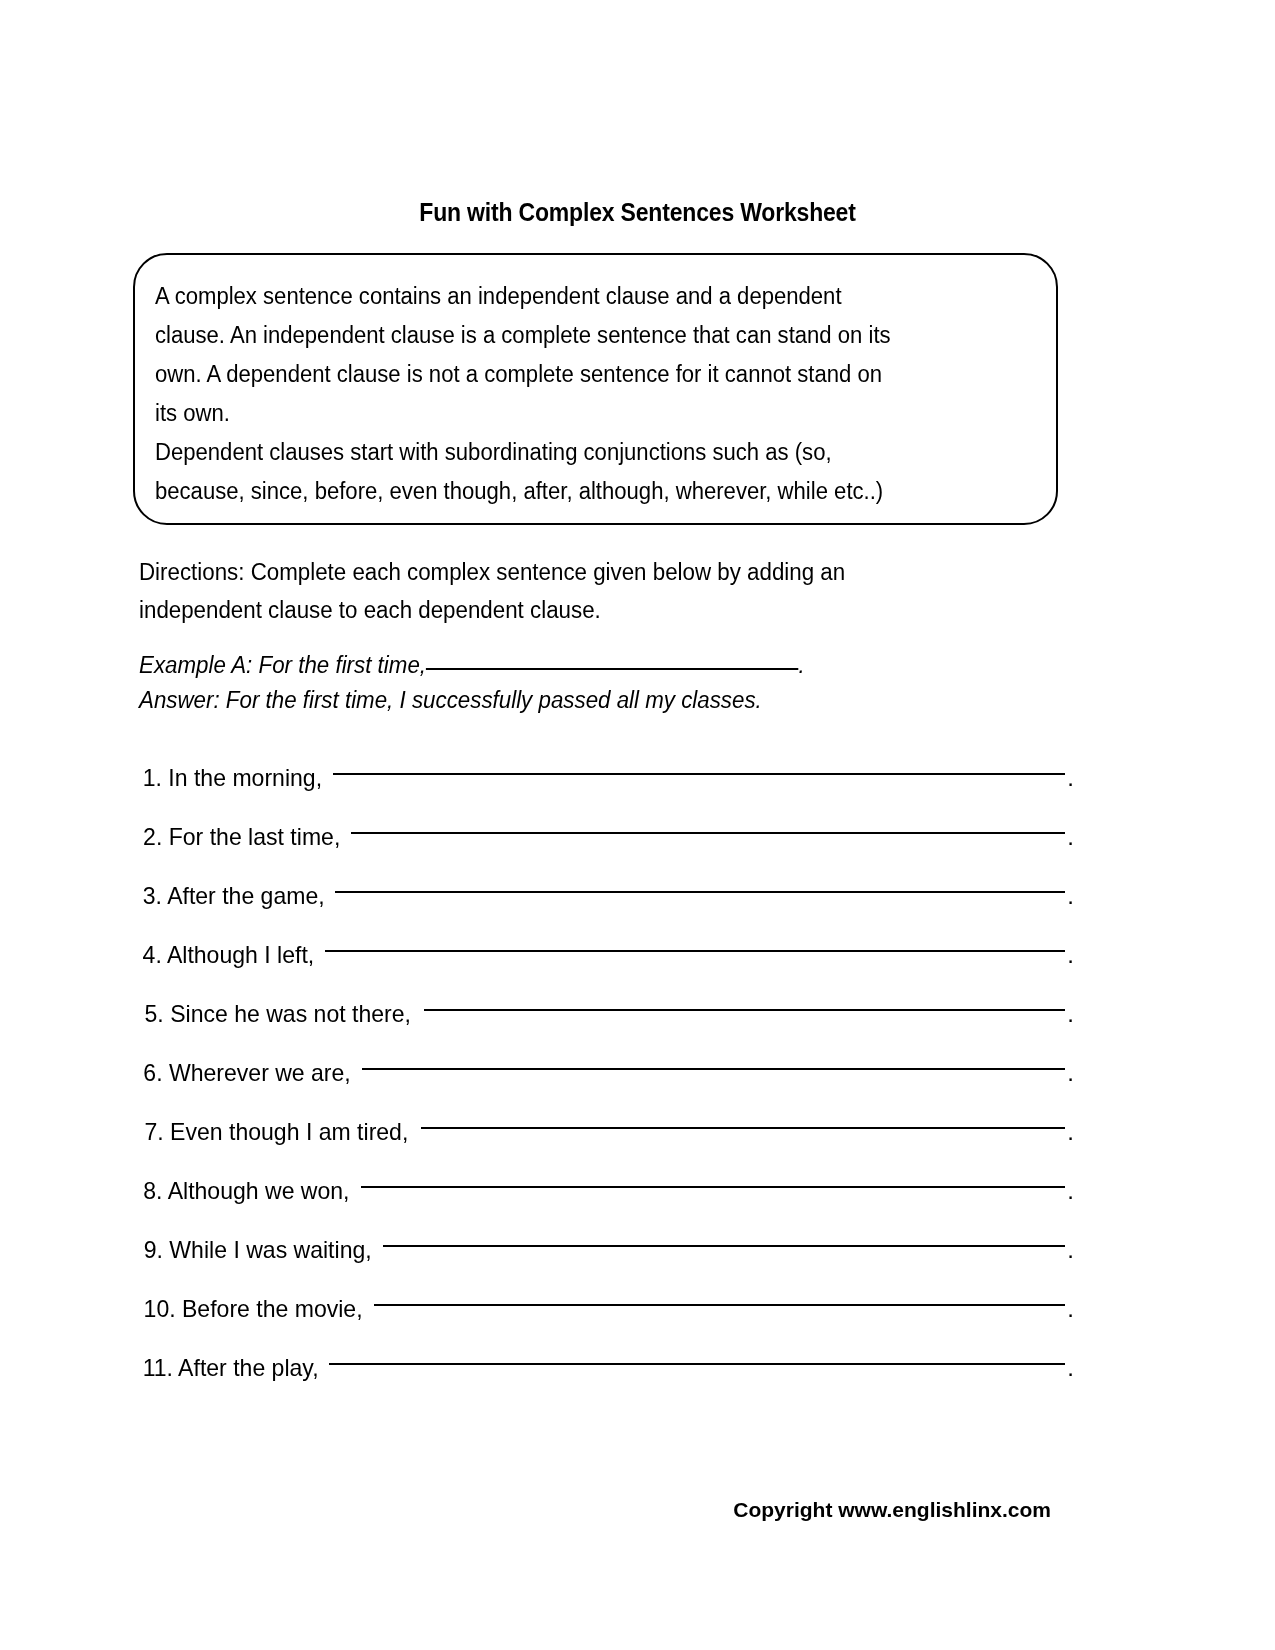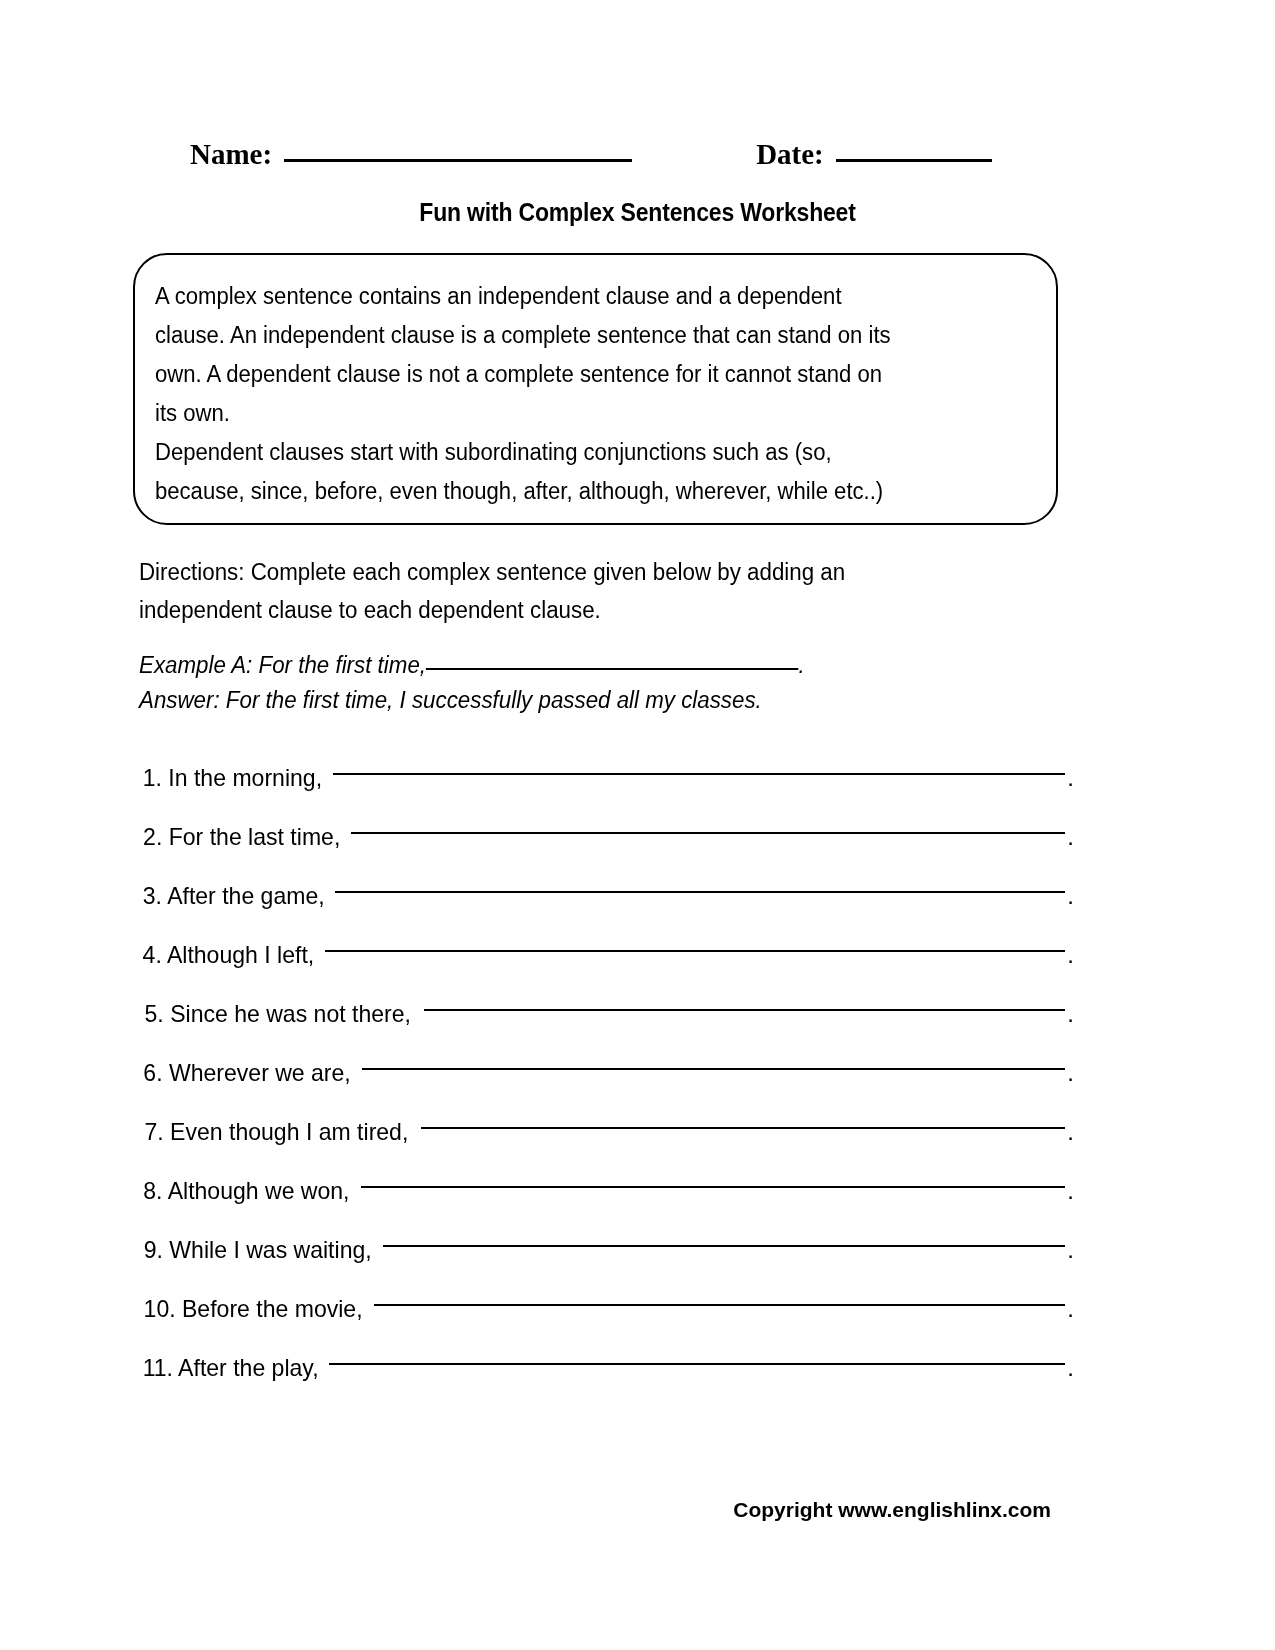--- a/index.html
+++ b/index.html
@@ -178,31 +178,20 @@
     box-sizing: border-box;
     font-size: 21px;
     font-weight: 600;
   }
 </style>
 </head>
 <body>
 
 <div class="page">
 
-  <div class="header-row">
-    <div class="field">
-      <span class="field-label">Name:</span>
-      <span class="field-rule rule-name"></span>
-    </div>
-    <div class="spacer-name-date"></div>
-    <div class="field">
-      <span class="field-label">Date:</span>
-      <span class="field-rule rule-date"></span>
-    </div>
-  </div>
 
   <div class="title">Fun with Complex Sentences Worksheet</div>
 
   <div class="info-box"></div>
   <div class="info-text">
     <p>A complex sentence contains an independent clause and a dependent</p>
     <p>clause. An independent clause is a complete sentence that can stand on its</p>
     <p>own. A dependent clause is not a complete sentence for it cannot stand on</p>
     <p>its own.</p>
     <p>Dependent clauses start with subordinating conjunctions such as (so,</p>

